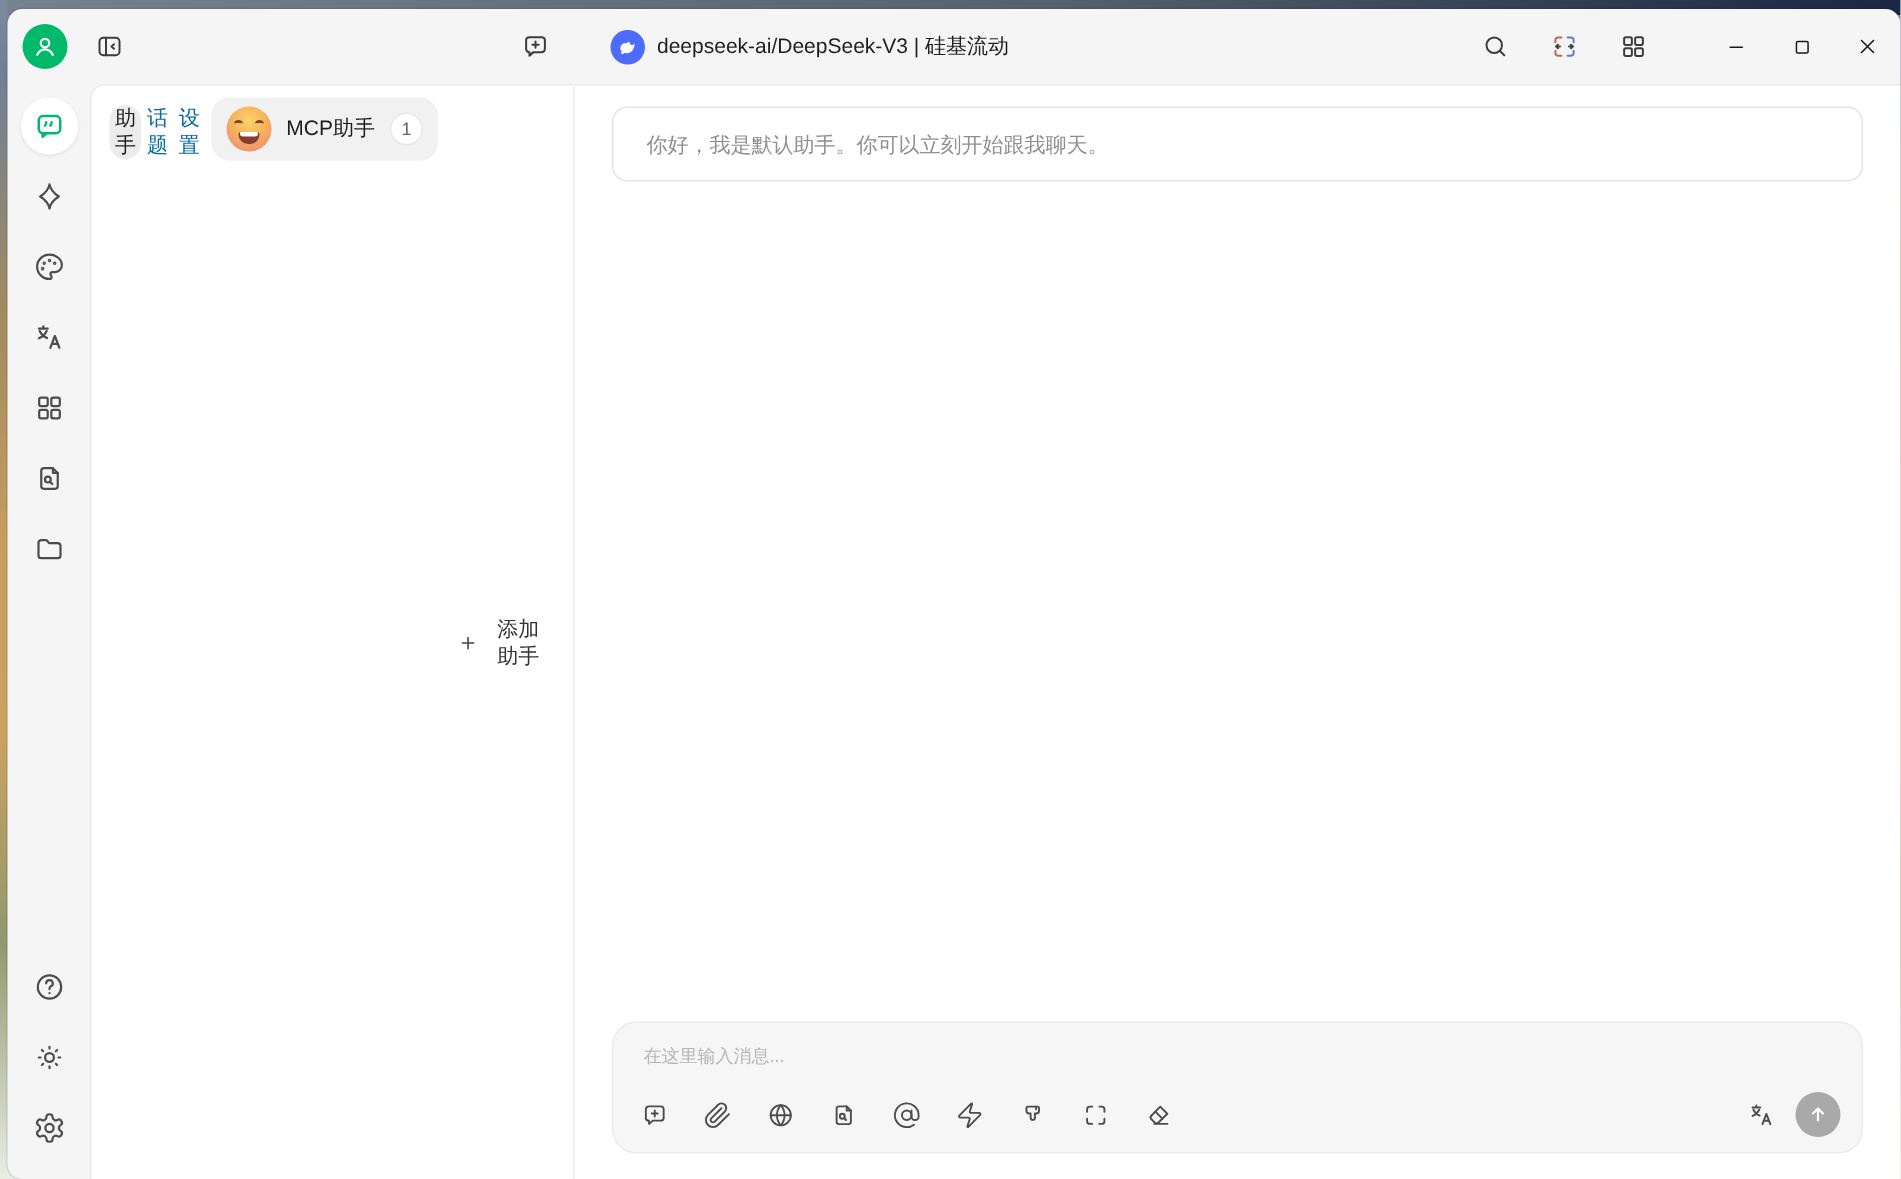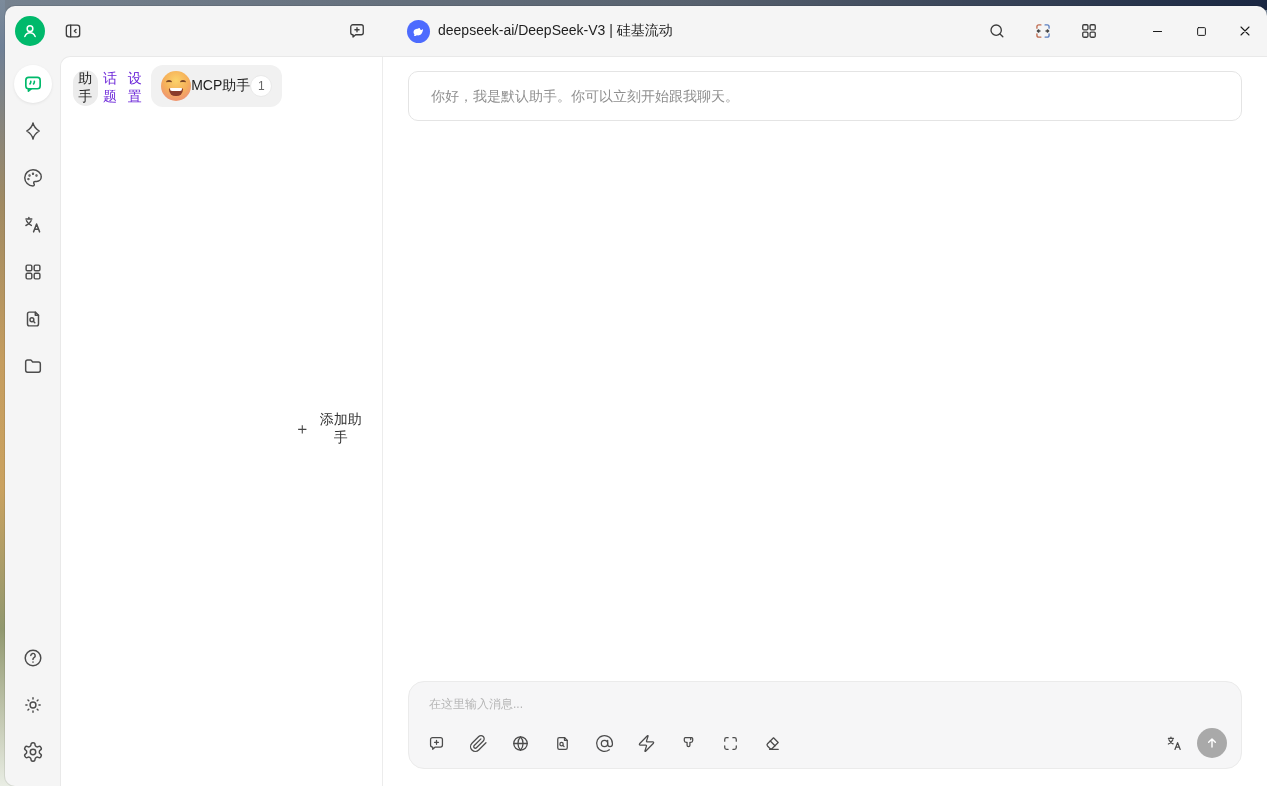--- a/index.html
+++ b/index.html
@@ -49,25 +49,25 @@
   .iconbar .push { flex:1; }
 
   .sheet { flex:1; display:flex; min-width:0; background:#ffffff;
     border-left:1px solid #e9e9e9; border-top:1px solid #e9e9e9; border-top-left-radius:10px; }
 
   
   .panel { width:322px; flex:none; border-right:1px solid #ececec; display:flex;
     flex-direction:row; padding:8px 12px 12px; }
   .tabs { display:flex; height:46px; align-items:center; }
   .tab { flex:1; display:flex; align-items:center; justify-content:center;
-    font-size:14px; color:#6d28d9; cursor:pointer; background:transparent; border:none;
+    font-size:14px; color:#0369a1; cursor:pointer; background:transparent; border:none;
     height:36px; border-radius:18px; font-family:inherit; }
   .tab.active { background:#ececec; color:#1f1f1f; max-width:96px; }
   .panel-divider { height:1px; background:#ededed; margin:6px 2px 14px; }
-  .assist-item { display:flex; align-items:center; background:#f1f1f1;
+  .assist-item { display:flex; align-items:center; gap:10px; background:#f1f1f1;
     border-radius:12px; padding:6px 10px; height:42px; cursor:pointer; }
   .assist-avatar { width:30px; height:30px; border-radius:50%; flex:none; position:relative;
     background:radial-gradient(circle at 50% 32%,#fbd36b 0%,#f6b25a 45%,#f09a6e 72%,#ec8f79 100%); }
   .assist-avatar .eye { position:absolute; top:9px; width:6px; height:5px;
     border-top:2px solid #7c4626; border-radius:50%; }
   .assist-avatar .eye.l { left:5px; } .assist-avatar .eye.r { right:5px; }
   .assist-avatar .mouth { position:absolute; left:50%; transform:translateX(-50%);
     bottom:5px; width:14px; height:8px; background:#8a3b2b; border-radius:2px 2px 8px 8px; overflow:hidden; }
   .assist-avatar .mouth::after { content:""; position:absolute; top:0; left:1px; right:1px;
     height:3px; background:#fff; border-radius:0 0 2px 2px; }

